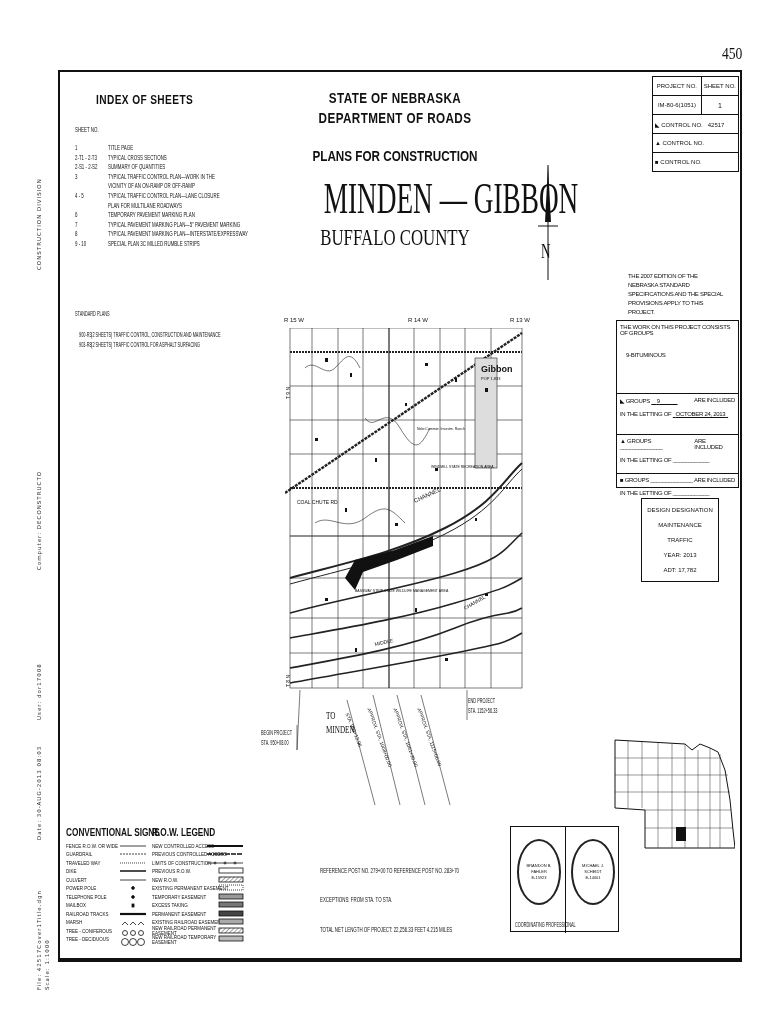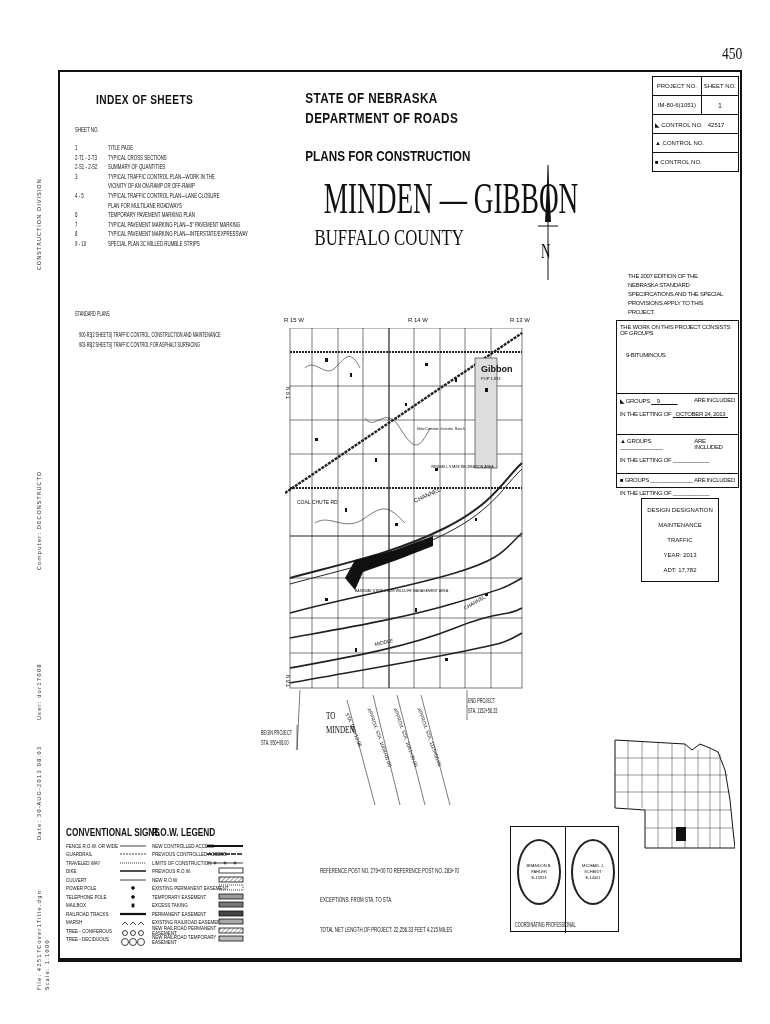--- a/index.html
+++ b/index.html
@@ -6,21 +6,21 @@
   body{width:770px;height:1024px;position:relative;overflow:hidden;font-family:"Liberation Sans Narrow","Liberation Sans",sans-serif;color:#111;}
   .abs{position:absolute;}
   .sheet-num{left:722px;top:44px;font-family:"Liberation Serif",serif;font-size:17px;transform:scaleX(0.8);transform-origin:left top;}
   .frame{left:58px;top:70px;width:684px;height:892px;border:2px solid #111;border-bottom-width:4px;box-sizing:border-box;}
   .side-text{font-family:"DejaVu Sans",sans-serif;font-size:5.5px;letter-spacing:1px;color:#333;transform:rotate(-90deg);transform-origin:left top;white-space:nowrap;}
   .cond{font-family:"Liberation Sans",sans-serif;transform:scaleX(0.55);transform-origin:left top;white-space:nowrap;}
   .tiny{font-size:8px;line-height:9px;}
   .h-index{left:96px;top:92px;font-size:13px;font-weight:bold;transform:scaleX(0.78);transform-origin:left top;letter-spacing:0.5px;}
   .idx-row{display:flex;height:9.6px;}
   .idx-no{width:60px;}
-  .title-block{left:280px;top:88px;width:230px;}
+  .title-block{left:280px;top:88px;width:230px;text-align:center;}
   .t1{font-size:15px;font-weight:bold;transform:scaleX(0.78);line-height:20px;letter-spacing:0.5px;}
   .t2{font-size:15px;font-weight:bold;transform:scaleX(0.78);line-height:20px;margin-top:2px;}
   .t3{font-family:"Liberation Serif",serif;font-size:44px;transform:scaleX(0.62);line-height:46px;margin-top:10px;white-space:nowrap;}
   .t4{font-family:"Liberation Serif",serif;font-size:24px;transform:scaleX(0.7);line-height:26px;margin-top:2px;white-space:nowrap;}
   .proj-table{left:652px;top:76px;width:87px;border-collapse:collapse;font-size:7px;}
   .proj-table td{border:1px solid #111;height:18px;padding:0 2px;}
   .box{border:1.5px solid #111;box-sizing:border-box;}
   .legend-row{display:flex;align-items:center;height:8.5px;}
   .seal{border-radius:50%;border:2px solid #222;box-sizing:border-box;display:flex;align-items:center;justify-content:center;}
 </style>

